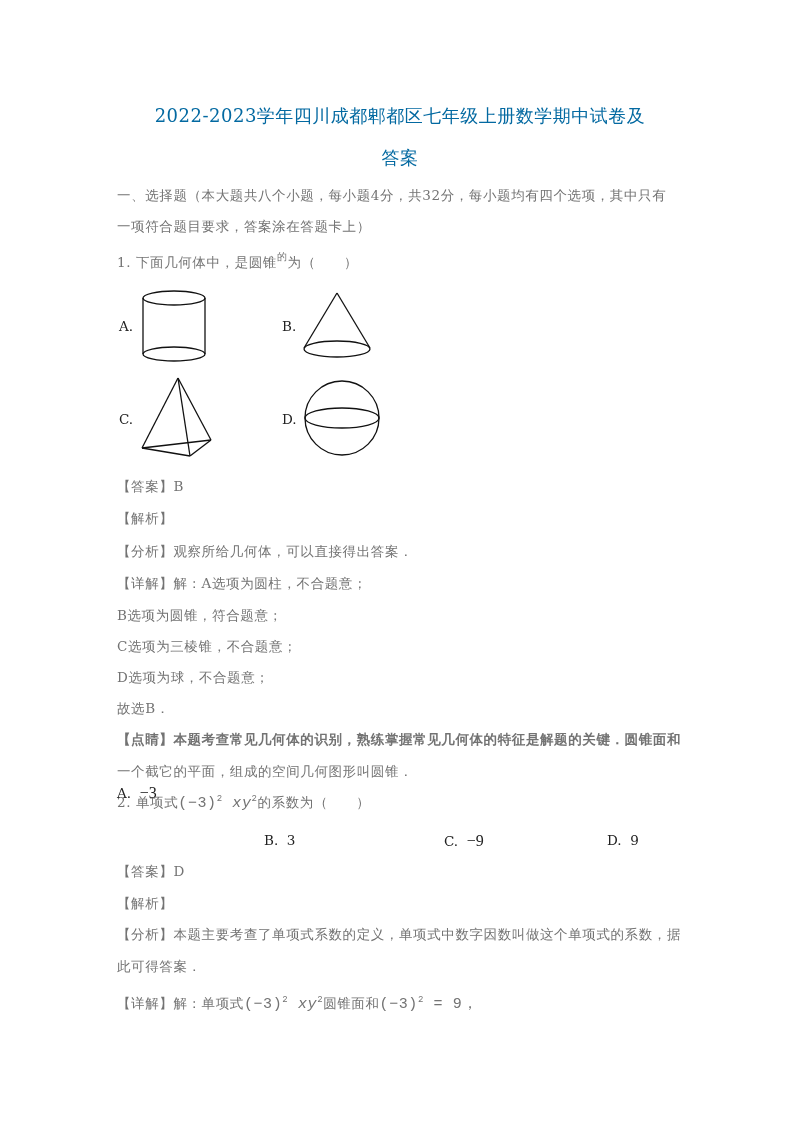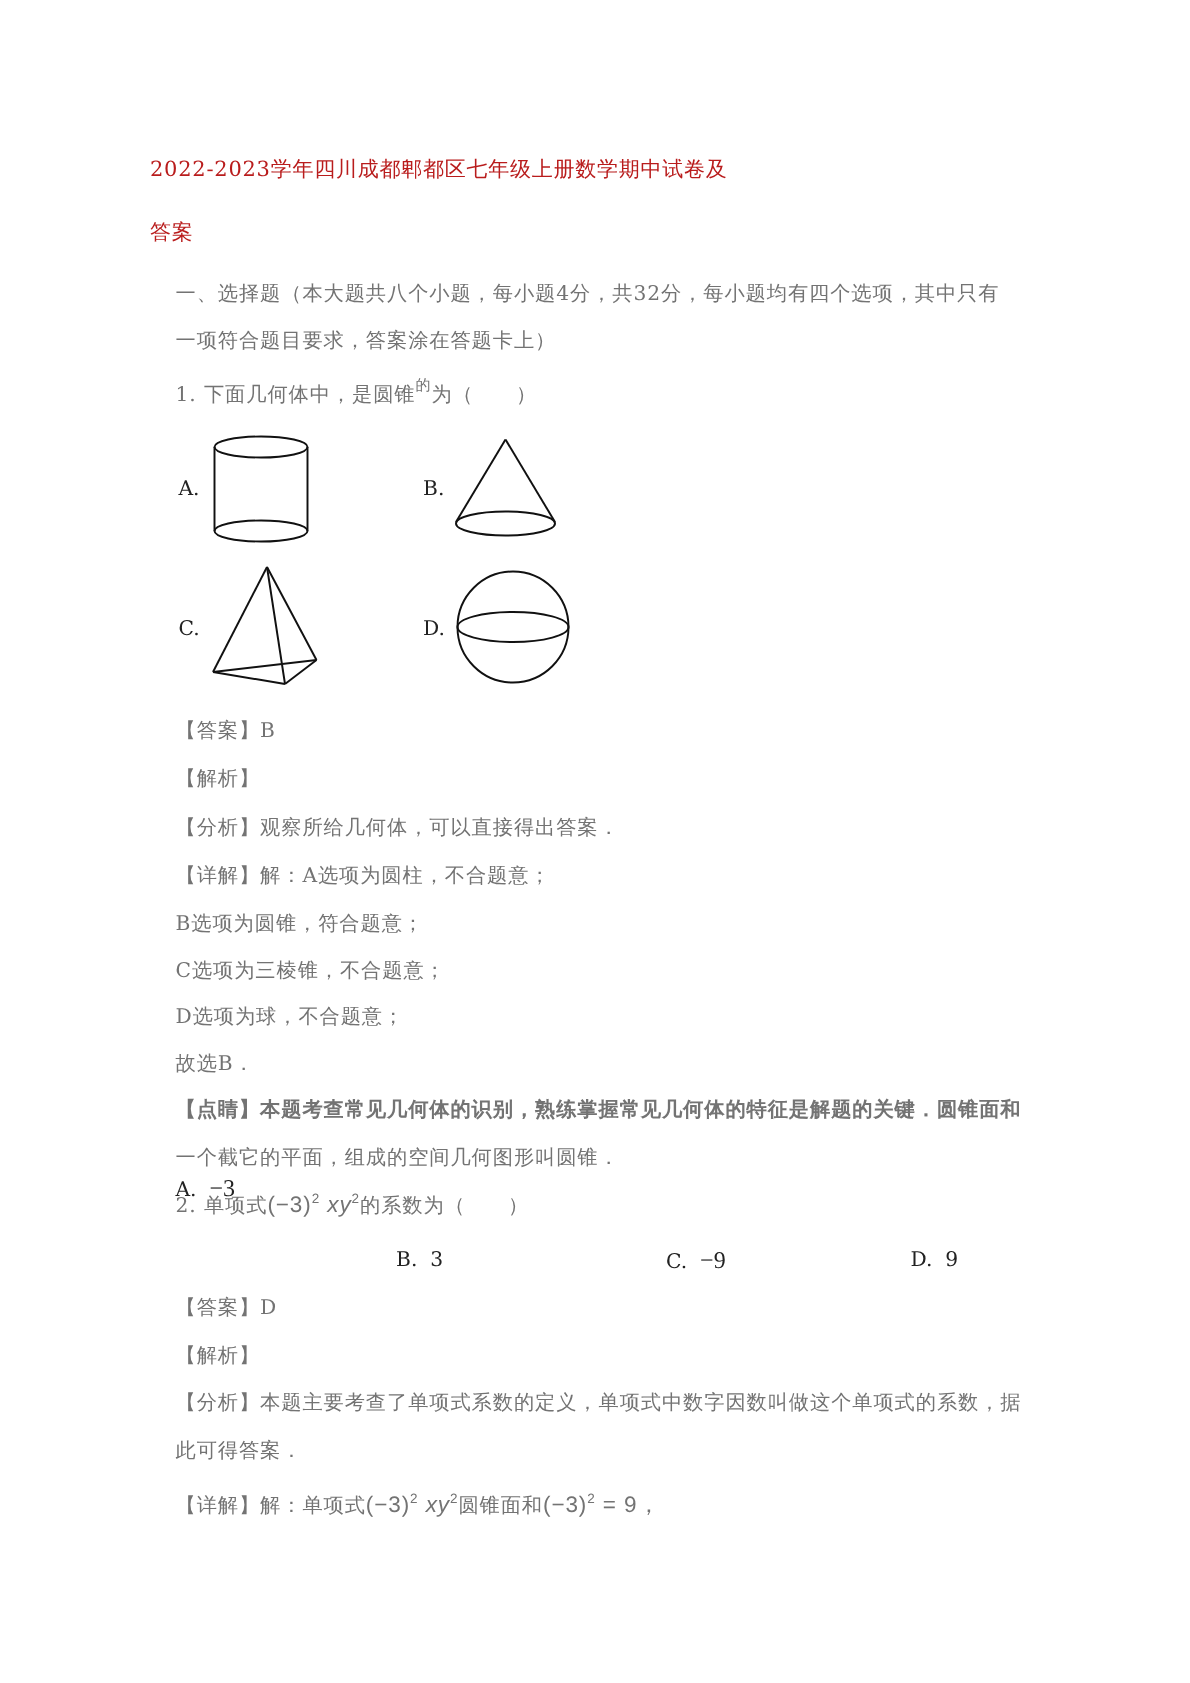--- a/index.html
+++ b/index.html
@@ -3,29 +3,29 @@
   <meta charset="utf-8">
   <style>
     html, body { margin: 0; padding: 0; background: #ffffff; }
     body {
       width: 793px; height: 1122px; position: relative; overflow: hidden;
       font-family: "DejaVu Serif", "Liberation Serif", serif;
       color: #1a1a1a;
     }
     .page { position: absolute; left: 0; top: 0; width: 793px; height: 1122px; }
     .title {
-      position: absolute; left: 100px; width: 600px; 
-      font-size: 14px; letter-spacing: 0.5px; color: #b91c1c;
+      position: absolute; left: 100px; width: 600px; text-align: center;
+      font-size: 18px; letter-spacing: 0.5px; color: #0369a1;
     }
     .line {
       position: absolute; left: 117px; font-size: 13.5px; white-space: nowrap; color: #737373;
       letter-spacing: 0.6px;
     }
     .sup-small { font-size: 10px; position: relative; top: -7px; }
-    .math { font-family: Liberation Sans, sans-serif; font-size: 15px; }
+    .math { font-family: Liberation Mono, monospace; font-size: 15px; }
     .math i { font-style: italic; }
     .math sup { font-size: 9px; }
     .opt { position: absolute; font-size: 13.5px; white-space: nowrap; color: #222; }
     .opt .num { font-family: "Liberation Serif", serif; font-size: 16px; }
     svg.fig { position: absolute; overflow: visible; }
     svg.fig * { fill: none; stroke: #111; stroke-width: 1.3; }
   </style>
 </head>
 <body>
 

